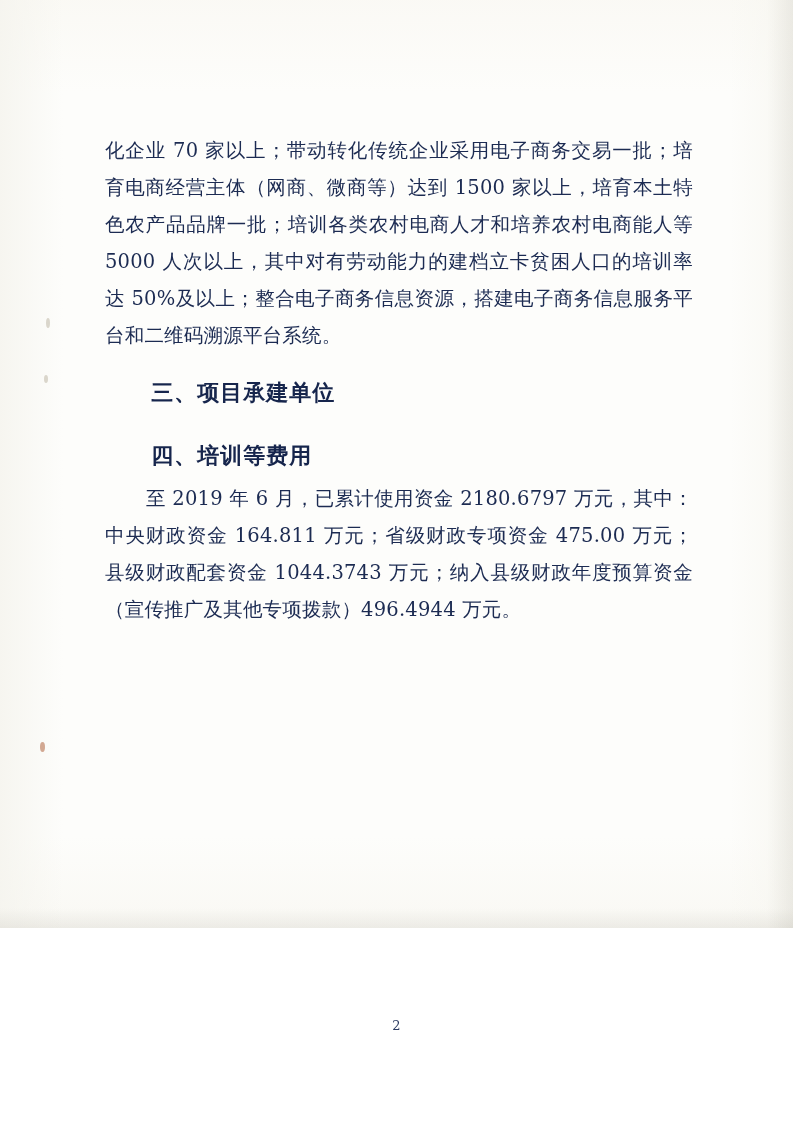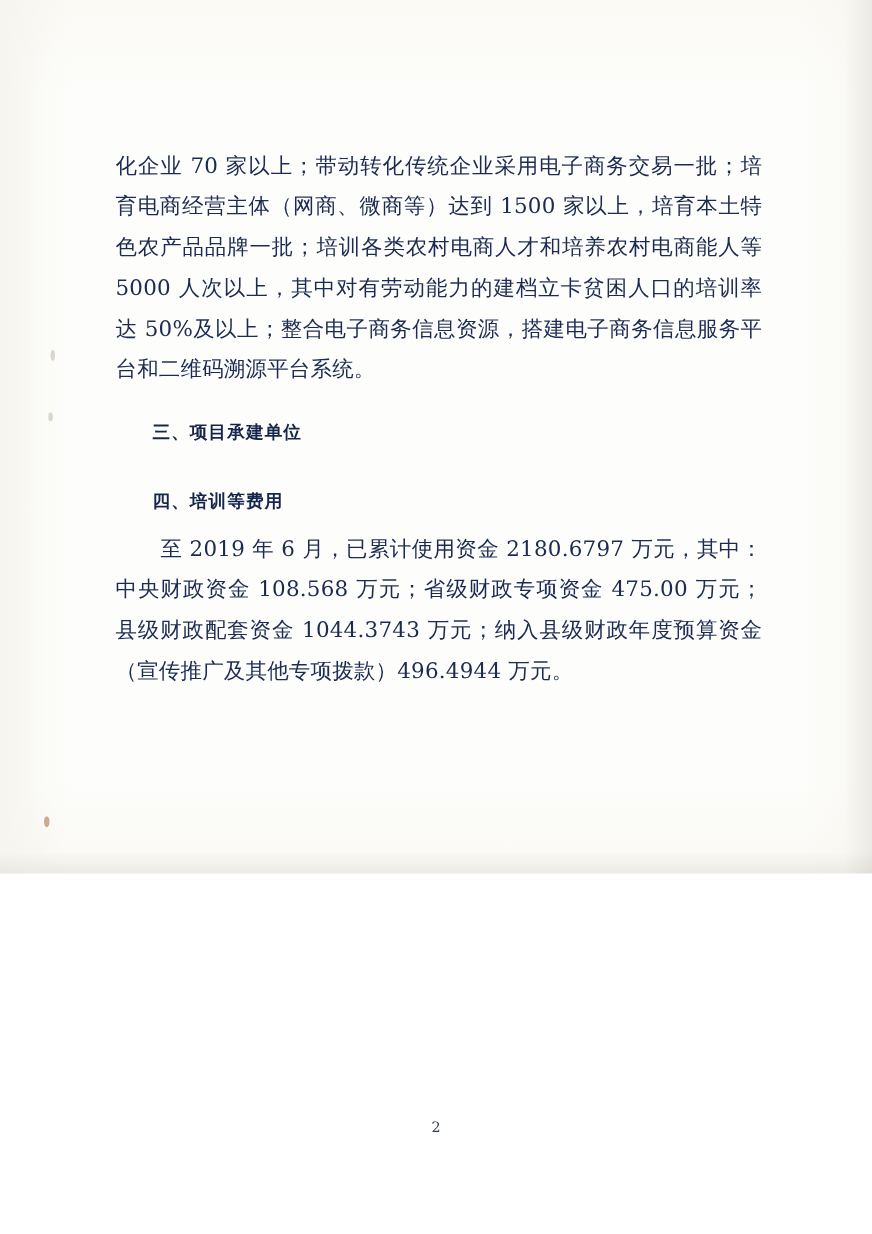--- a/index.html
+++ b/index.html
@@ -10,21 +10,21 @@
     width: 793px;
     height: 1122px;
     background: #ffffff;
     font-family: "DejaVu Serif", "Liberation Serif", serif;
     position: relative;
     overflow: hidden;
   }
   .page {
     position: relative;
     width: 793px;
-    height: 794px;
+    height: 928px;
     background: #fdfdfb;
     box-sizing: border-box;
   }
   
   .paper-tint {
     position: absolute;
     inset: 0;
     background:
       linear-gradient(90deg, rgba(245,244,238,0.85) 0%, rgba(255,255,255,0) 8%,
         rgba(255,255,255,0) 92%, rgba(247,246,240,0.8) 100%),
@@ -45,21 +45,21 @@
     color: #1c2b52;
     text-align: justify;
     text-justify: inter-ideograph;
     letter-spacing: 0.2px;
   }
   p.indent {
     text-indent: 2.1em;
   }
   h2.heading {
     margin: 10px 0 0 0;
-    font-size: 16px;
+    font-size: 22px;
     line-height: 37px;
     color: #16254c;
     font-weight: bold;
     text-indent: 2.1em;
     letter-spacing: 1px;
   }
   .gap-sm { height: 6px; }
   .gap-md { height: 10px; }
 
   .page-number {
@@ -107,21 +107,21 @@
   <div class="mark m3"></div>
 
   <div class="content">
     <p class="para">化企业 70 家以上；带动转化传统企业采用电子商务交易一批；培育电商经营主体（网商、微商等）达到 1500 家以上，培育本土特色农产品品牌一批；培训各类农村电商人才和培养农村电商能人等 5000 人次以上，其中对有劳动能力的建档立卡贫困人口的培训率达 50%及以上；整合电子商务信息资源，搭建电子商务信息服务平台和二维码溯源平台系统。</p>
     <div class="gap-md"></div>
     <h2 class="heading">三、项目承建单位</h2>
     <div class="gap-sm"></div>
     <div class="gap-md"></div>
     <h2 class="heading">四、培训等费用</h2>
     <div class="gap-sm"></div>
-    <p class="para indent">至 2019 年 6 月，已累计使用资金 2180.6797 万元，其中：中央财政资金 108.568 万元；省级财政专项资金 475.00 万元；县级财政配套资金 1044.3743 万元；纳入县级财政年度预算资金（宣传推广及其他专项拨款）496.4944 万元。</p>
+    <p class="para indent">至 2019 年 6 月，已累计使用资金 2180.6797 万元，其中：中央财政资金 164.811 万元；省级财政专项资金 475.00 万元；县级财政配套资金 1044.3743 万元；纳入县级财政年度预算资金（宣传推广及其他专项拨款）496.4944 万元。</p>
     <div class="gap-sm"></div>
     <div class="gap-sm"></div>
   </div>
 
   <div class="page-number">2</div>
 
   <div class="edge-shadow"></div>
   <div class="edge-shadow-bottom"></div>
 </div>
 

